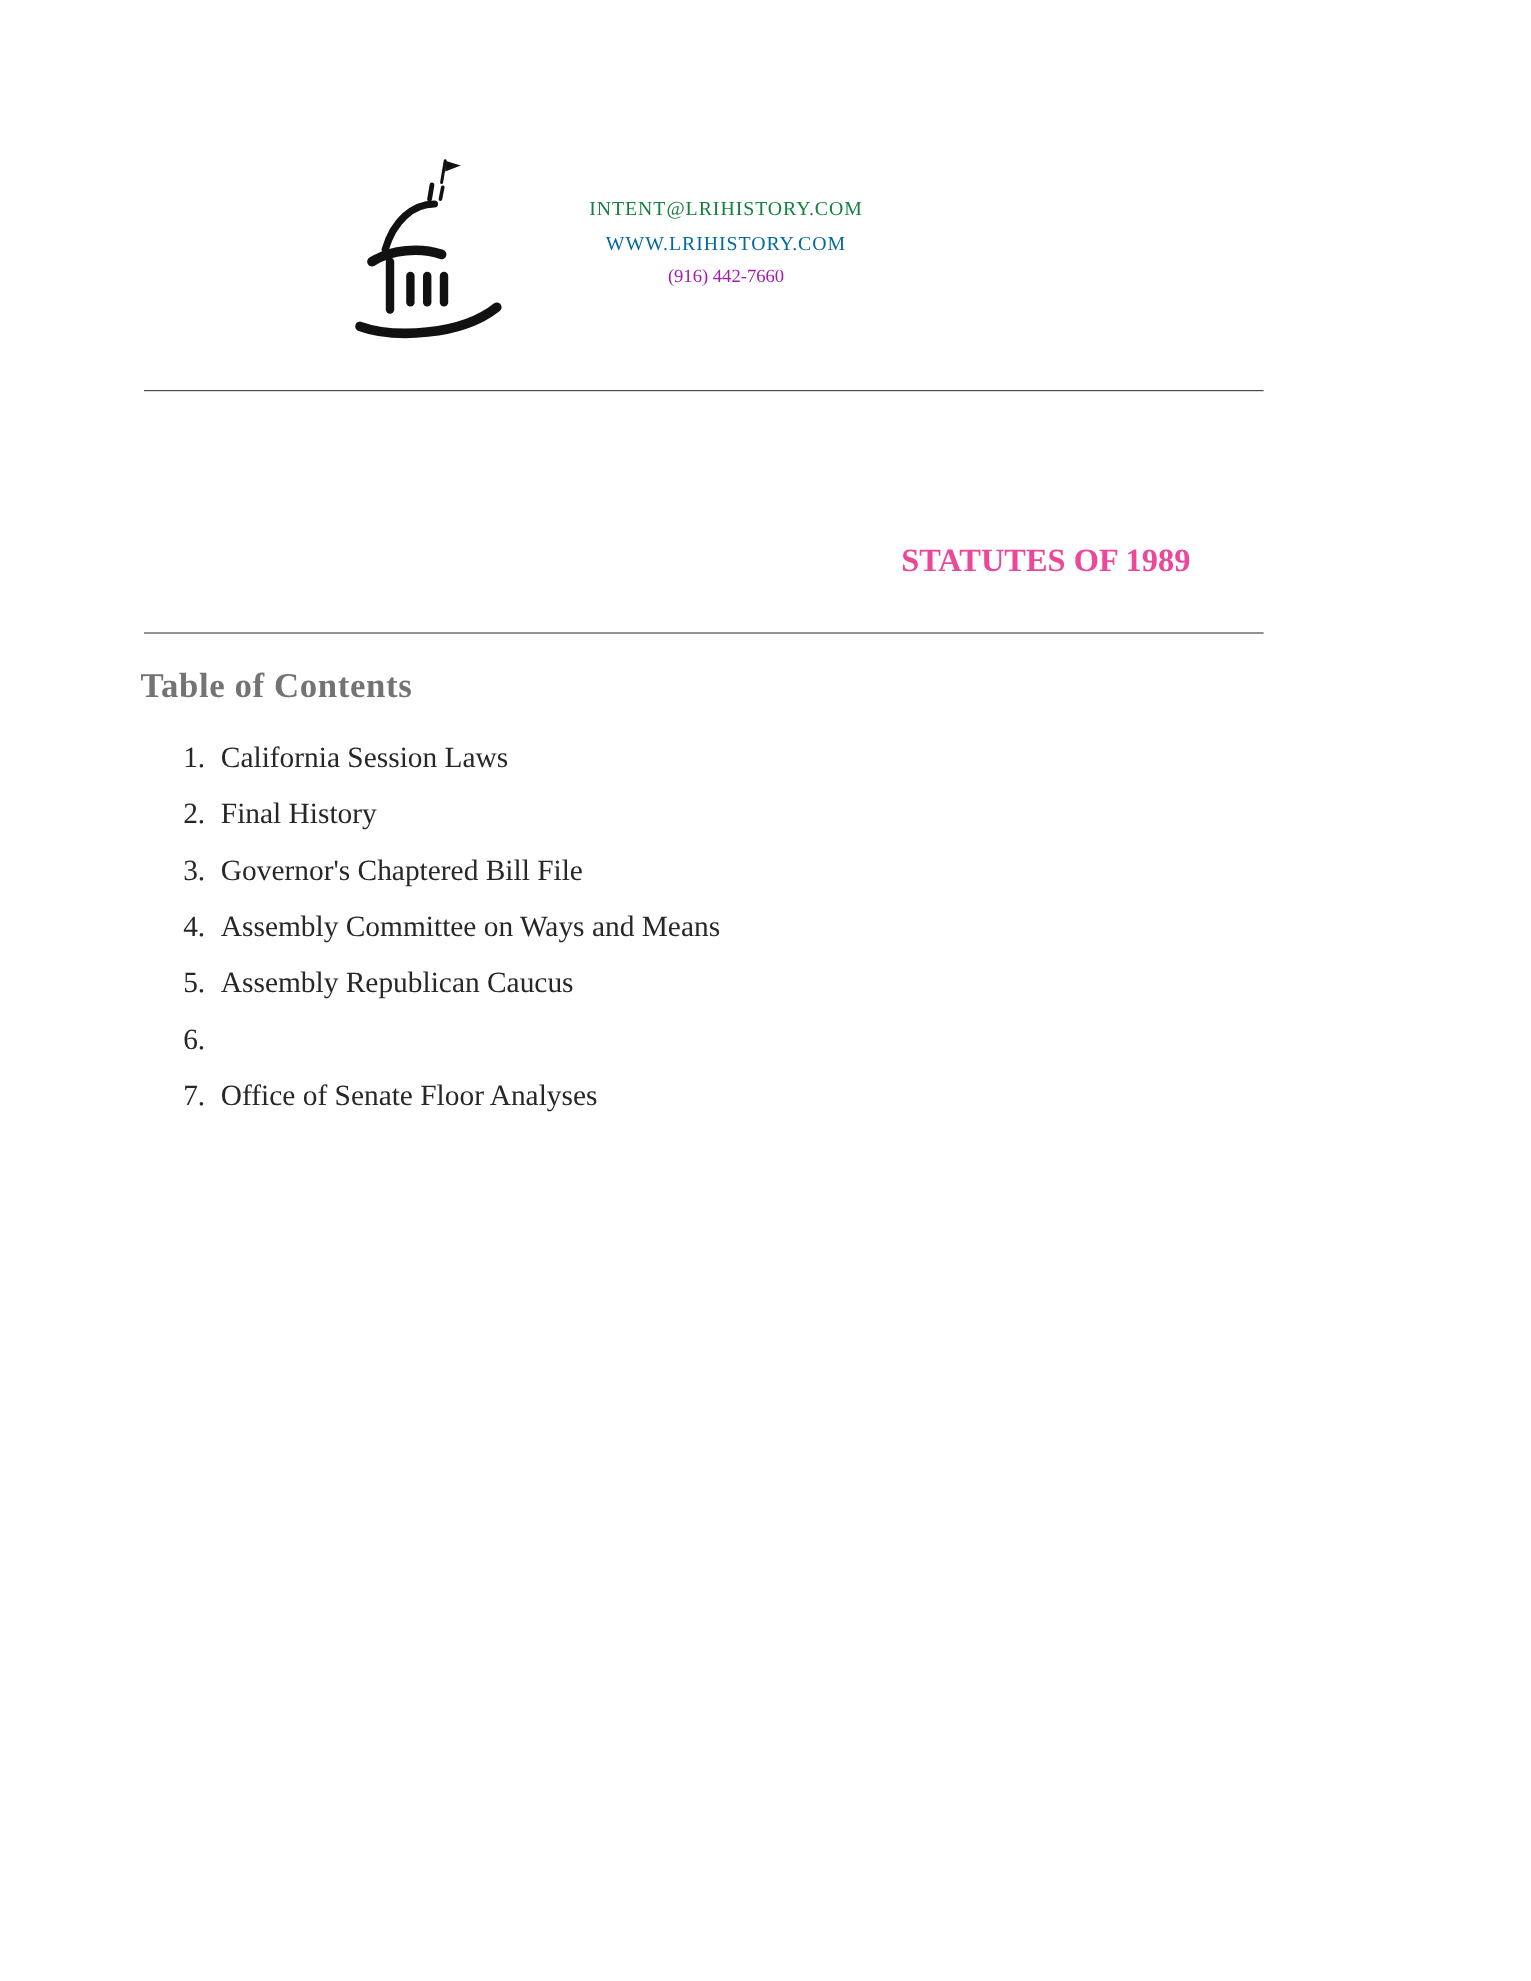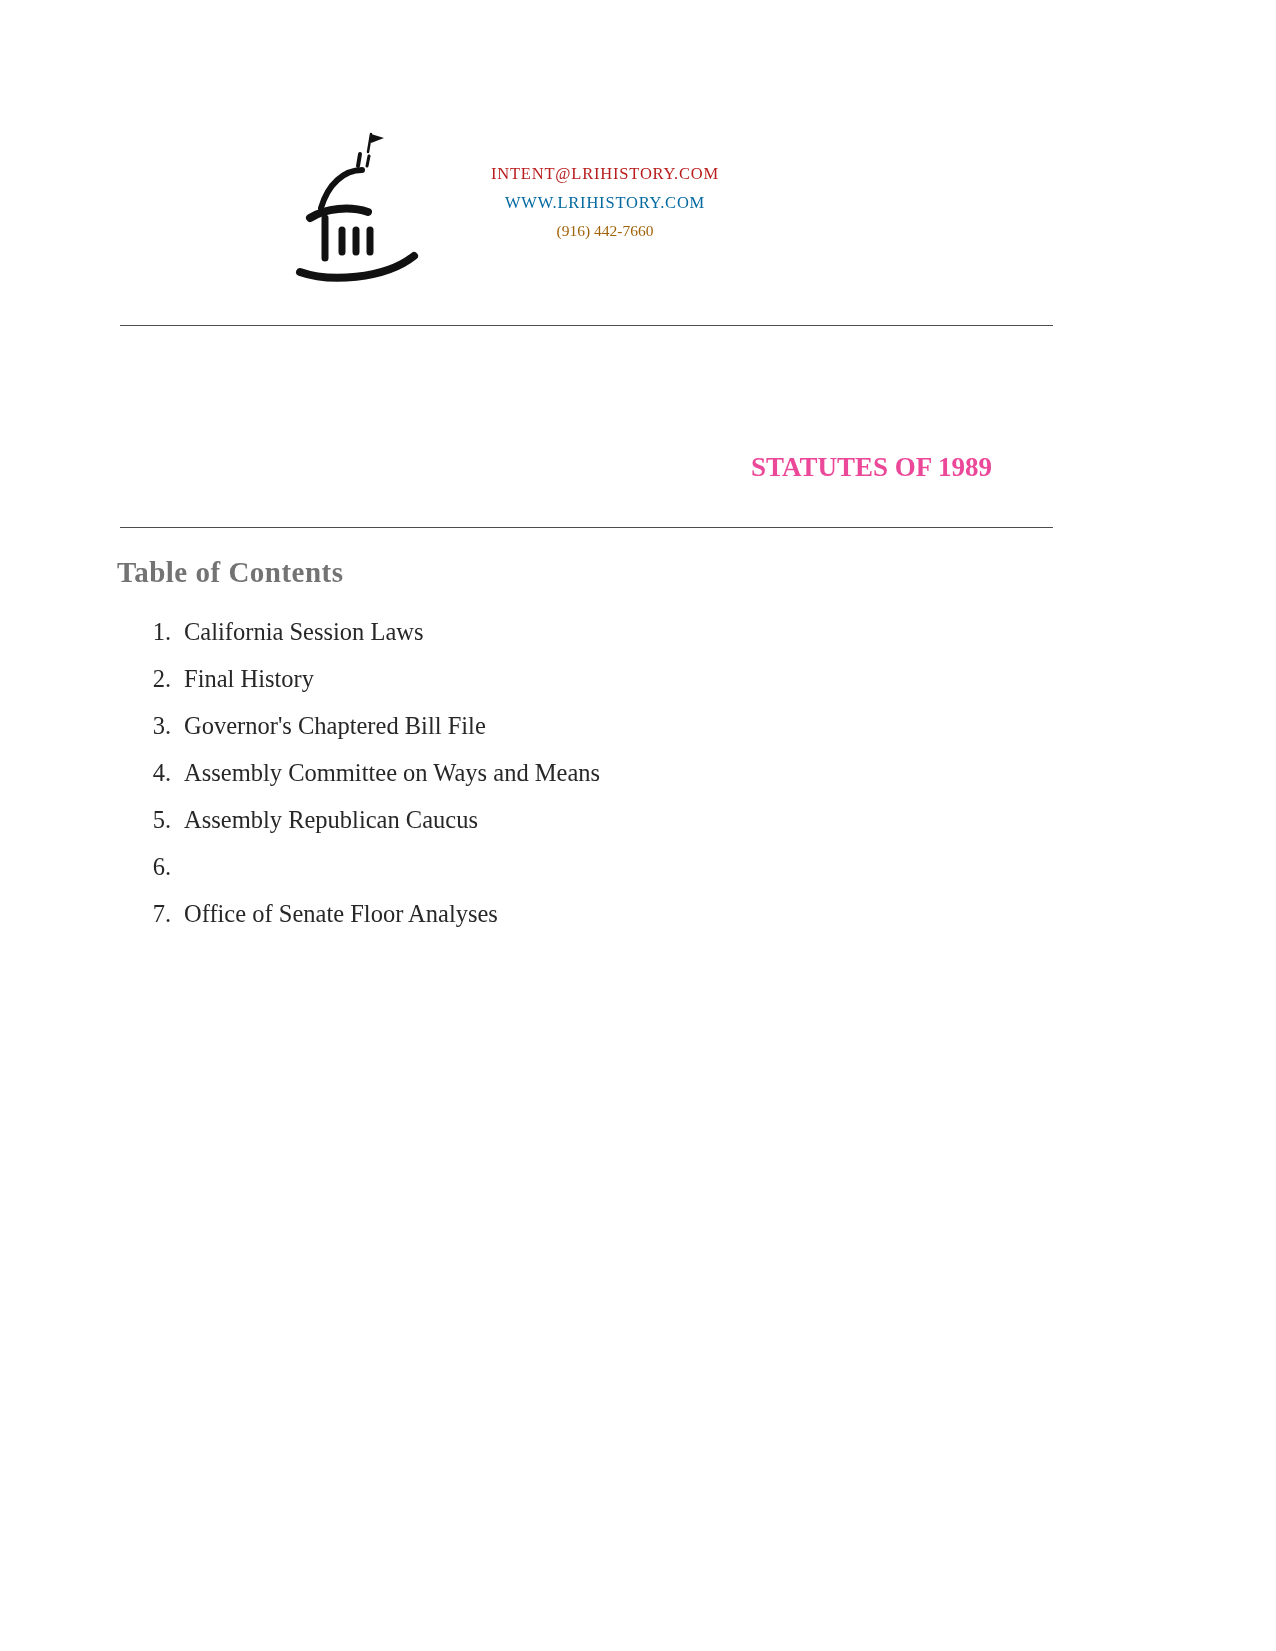--- a/index.html
+++ b/index.html
@@ -32,33 +32,33 @@
   .company-name {
     font-size: 31px;
     letter-spacing: 1px;
     color: #232323;
     line-height: 38px;
   }
   .company-email {
     margin-top: 14px;
     font-size: 16.5px;
     letter-spacing: 0.8px;
-    color: #b91c1c;
+    color: #15803d;
     font-family: Liberation Serif, serif;
   }
   .company-web {
     margin-top: 9px;
     font-size: 16.5px;
     letter-spacing: 0.8px;
     color: #0369a1;
   }
   .company-phone {
     margin-top: 9px;
     font-size: 15.5px;
-    color: #a16207;
+    color: #a21caf;
   }
 
   .rule {
     position: absolute;
     left: 120px;
     width: 933px;
     border-top: 1.6px solid #4d4d4d;
   }
   .rule-1 { top: 325px; }
   .rule-2 { top: 527px; }

